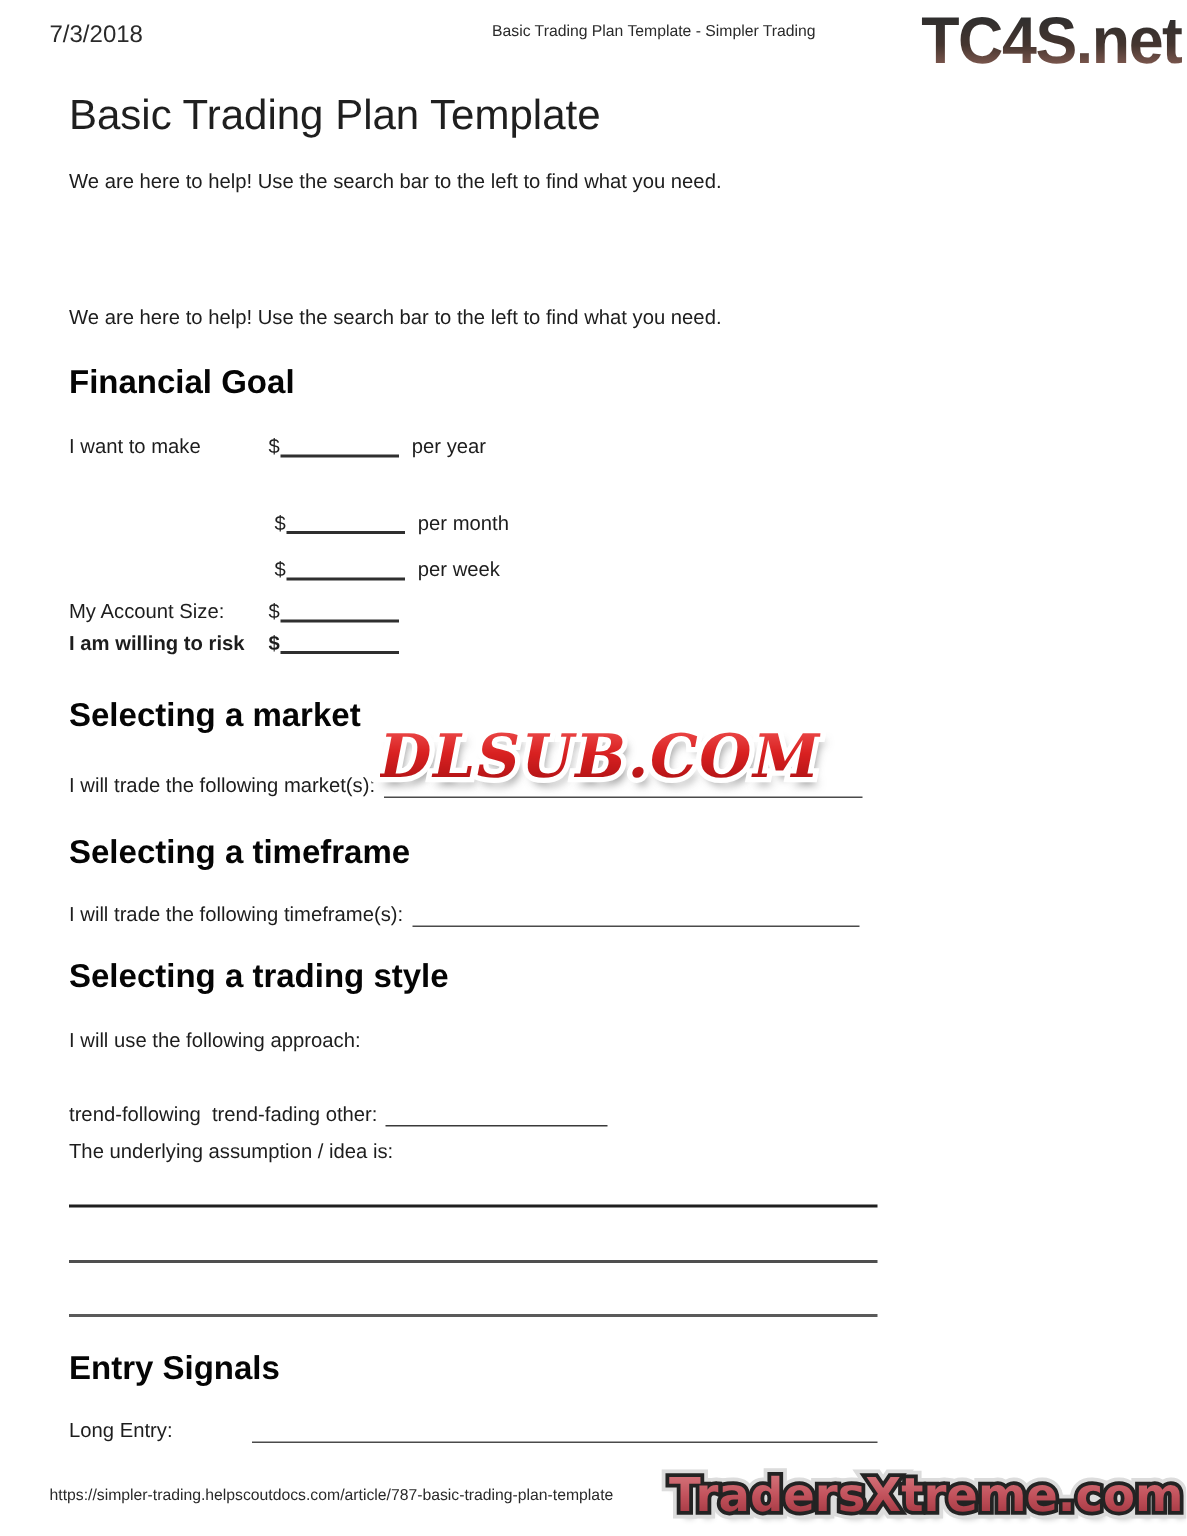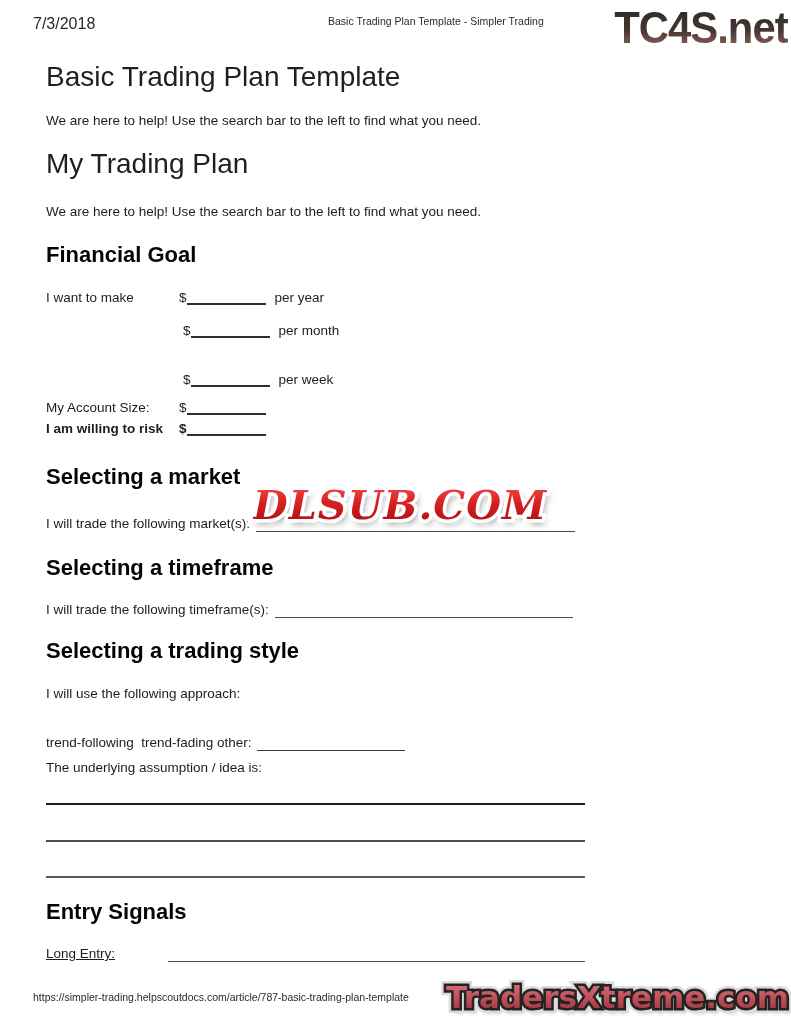--- a/index.html
+++ b/index.html
@@ -32,32 +32,32 @@
 
   
   .f-row { display:flex; font-size:13.5px; line-height:17px; }
   .f-label { width:133px; flex:none; }
   .f-money.indent { margin-left:4px; }
   .money-line {
     display:inline-block; width:79px; height:0;
     border-bottom:2px solid #2f2f2f; position:relative; top:3px;
   }
   .suffix { margin-left:9px; }
-  .fr1 { top:289px; } .fr2 { top:322px; } .fr3 { top:371px; }
+  .fr1 { top:289px; } .fr2 { top:340px; } .fr3 { top:371px; }
   .fr4 { top:399px; } .fr5 { top:420px;font-weight:bold; }
 
   
   .fill-row { display:flex; font-size:13.5px; line-height:17px; }
   .fill { flex:1; align-self:stretch; border-bottom:1.5px solid #4a4a4a; margin-left:6px; }
   .fill-fixed { width:148px; flex:none; align-self:stretch; border-bottom:1.5px solid #3a3a3a; margin-left:5px; }
   .p-market { top:515px; width:529px; }
   .p-tf     { top:601px; width:527px; }
   .p-options{ top:722px; }
   .p-options .opt-text { white-space:pre;margin-top:12px; }
-  .p-long   { top:945px; width:539px;text-decoration:underline; }
+  .p-long   { top:945px; width:539px; }
   .long-label { width:116px; flex:none; }
 
   
   .rule { position:absolute; left:46px; width:539px; height:0; border-top:2px solid #333; }
   .rule1 { top:803px; border-color:#1f1f1f; }
   .rule2 { top:840px; border-color:#4f4f4f; }
   .rule3 { top:876px; border-color:#5a5a5a; }
 
   
   .wm { position:absolute; white-space:nowrap; z-index:6; pointer-events:none; }
@@ -93,21 +93,20 @@
   <div class="hdr-date">7/3/2018</div>
   <div class="hdr-title">Basic Trading Plan Template - Simpler Trading</div>
 
   <div class="wm wm-tc4s">
     <span class="layer glow">TC4S.net</span>
     <span class="face">TC4S.net</span>
   </div>
 
   <h1 class="abs h-article">Basic Trading Plan Template</h1>
   <p class="abs p-intro1">We are here to help! Use the search bar to the left to find what you need.</p>
-  <h2 class="abs h-plan">My Trading Plan</h2>
   <p class="abs p-intro2">We are here to help! Use the search bar to the left to find what you need.</p>
 
   <h3 class="abs h3 h-fg">Financial Goal</h3>
 
   <div class="abs f-row fr1">
     <span class="f-label">I want to make</span>
     <span class="f-money"><span>$</span><span class="money-line"></span><span class="suffix">per year</span></span>
   </div>
   <div class="abs f-row fr2">
     <span class="f-label"></span>

